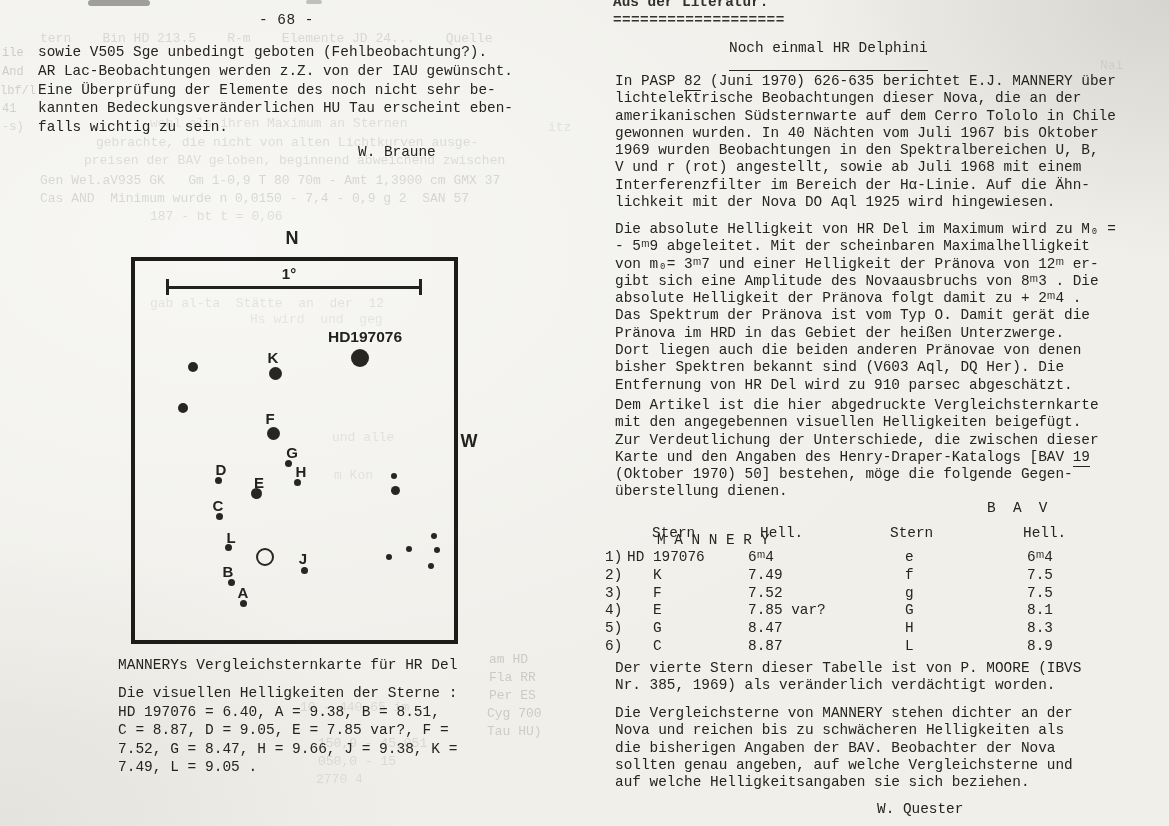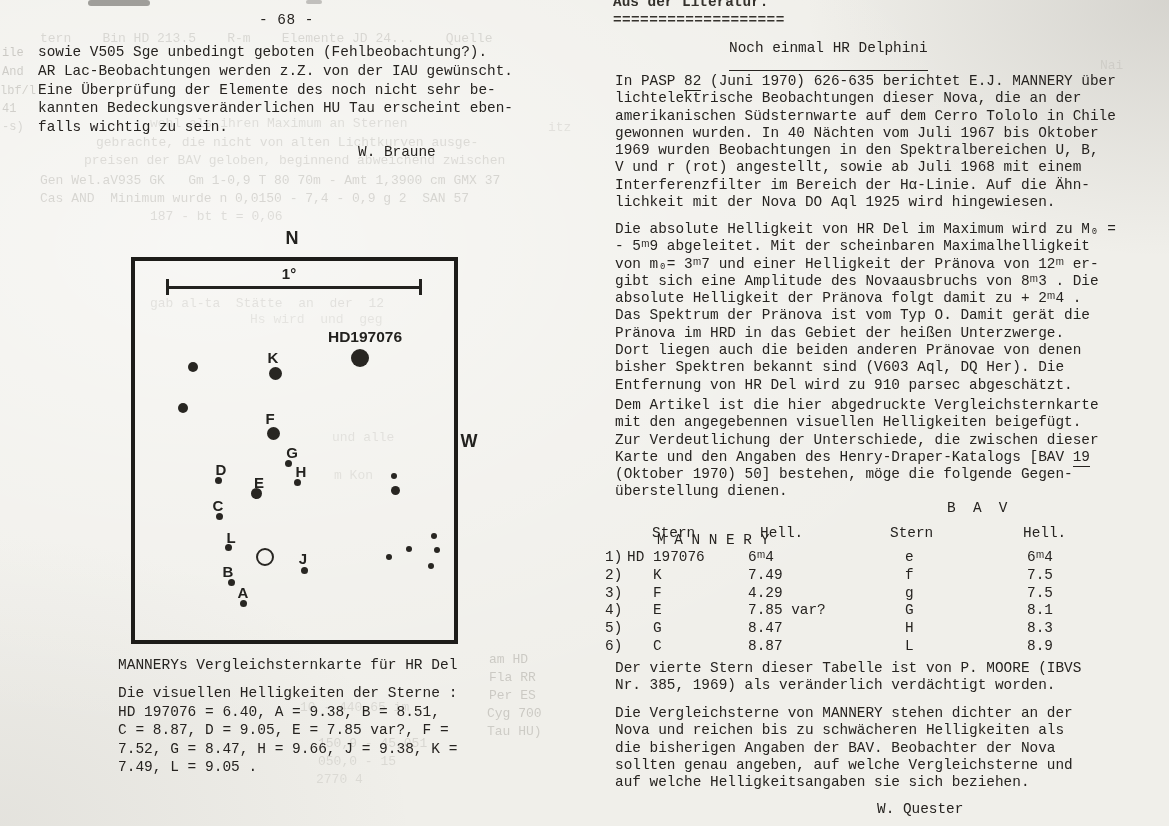--- a/index.html
+++ b/index.html
@@ -144,39 +144,39 @@
   <div id="hdr-eq">===================</div>
 
   <div id="rc-title"><span>Noch einmal HR Delphini</span></div>
 
   <div id="rc-p1" class="block" style="left:615px;top:73px;"><div class="tl" style="height: 17.3px; line-height: 17.3px;"><span>In PASP </span><span class="u">82</span><span> (Juni 1970) 626-635 berichtet E.J. MANNERY über</span></div><div class="tl" style="height: 17.3px; line-height: 17.3px;">lichtelektrische Beobachtungen dieser Nova, die an der</div><div class="tl" style="height: 17.3px; line-height: 17.3px;">amerikanischen Südsternwarte auf dem Cerro Tololo in Chile</div><div class="tl" style="height: 17.3px; line-height: 17.3px;">gewonnen wurden. In 40 Nächten vom Juli 1967 bis Oktober</div><div class="tl" style="height: 17.3px; line-height: 17.3px;">1969 wurden Beobachtungen in den Spektralbereichen U, B,</div><div class="tl" style="height: 17.3px; line-height: 17.3px;">V und r (rot) angestellt, sowie ab Juli 1968 mit einem</div><div class="tl" style="height: 17.3px; line-height: 17.3px;">Interferenzfilter im Bereich der Hα-Linie. Auf die Ähn-</div><div class="tl" style="height: 17.3px; line-height: 17.3px;">lichkeit mit der Nova DO Aql 1925 wird hingewiesen.</div></div>
   <div id="rc-p2" class="block" style="left:615px;top:221px;"><div class="tl" style="height: 17.3px; line-height: 17.3px;">Die absolute Helligkeit von HR Del im Maximum wird zu M₀ =</div><div class="tl" style="height: 17.3px; line-height: 17.3px;">- 5ᵐ9 abgeleitet. Mit der scheinbaren Maximalhelligkeit</div><div class="tl" style="height: 17.3px; line-height: 17.3px;">von m₀= 3ᵐ7 und einer Helligkeit der Pränova von 12ᵐ er-</div><div class="tl" style="height: 17.3px; line-height: 17.3px;">gibt sich eine Amplitude des Novaausbruchs von 8ᵐ3 . Die</div><div class="tl" style="height: 17.3px; line-height: 17.3px;">absolute Helligkeit der Pränova folgt damit zu + 2ᵐ4 .</div><div class="tl" style="height: 17.3px; line-height: 17.3px;">Das Spektrum der Pränova ist vom Typ O. Damit gerät die</div><div class="tl" style="height: 17.3px; line-height: 17.3px;">Pränova im HRD in das Gebiet der heißen Unterzwerge.</div><div class="tl" style="height: 17.3px; line-height: 17.3px;">Dort liegen auch die beiden anderen Pränovae von denen</div><div class="tl" style="height: 17.3px; line-height: 17.3px;">bisher Spektren bekannt sind (V603 Aql, DQ Her). Die</div><div class="tl" style="height: 17.3px; line-height: 17.3px;">Entfernung von HR Del wird zu 910 parsec abgeschätzt.</div></div>
   <div id="rc-p3" class="block" style="left:615px;top:397px;"><div class="tl" style="height: 17.3px; line-height: 17.3px;">Dem Artikel ist die hier abgedruckte Vergleichsternkarte</div><div class="tl" style="height: 17.3px; line-height: 17.3px;">mit den angegebennen visuellen Helligkeiten beigefügt.</div><div class="tl" style="height: 17.3px; line-height: 17.3px;">Zur Verdeutlichung der Unterschiede, die zwischen dieser</div><div class="tl" style="height: 17.3px; line-height: 17.3px;"><span>Karte und den Angaben des Henry-Draper-Katalogs [BAV </span><span class="u">19</span></div><div class="tl" style="height: 17.3px; line-height: 17.3px;">(Oktober 1970) 50] bestehen, möge die folgende Gegen-</div><div class="tl" style="height: 17.3px; line-height: 17.3px;">überstellung dienen.</div></div>
 
   <div id="ctable">
     <div class="thead" style="left:657px;top:500px;margin-top:32px;">M A N N E R Y</div>
-    <div class="thead" style="left:947px;top:500px;text-align:center;">B  A  V</div>
+    <div class="thead" style="left:987px;top:500px;text-align:center;">B  A  V</div>
     <div class="thead" style="left:652px;top:525px;">Stern</div>
     <div class="thead" style="left:760px;top:525px;">Hell.</div>
     <div class="thead" style="left:890px;top:525px;">Stern</div>
     <div class="thead" style="left:1023px;top:525px;">Hell.</div>
     <div id="trows">
         <div class="tcell" style="left: 605px; top: 549px;">1)</div>
         <div class="tcell" style="left: 627px; top: 549px;">HD 197076</div>
         <div class="tcell" style="left: 748px; top: 549px;">6ᵐ4</div>
         <div class="tcell" style="left: 905px; top: 549px;">e</div>
         <div class="tcell" style="left: 1027px; top: 549px;">6ᵐ4</div>
         <div class="tcell" style="left: 605px; top: 567px;">2)</div>
         <div class="tcell" style="left: 627px; top: 567px;">   K</div>
         <div class="tcell" style="left: 748px; top: 567px;">7.49</div>
         <div class="tcell" style="left: 905px; top: 567px;">f</div>
         <div class="tcell" style="left: 1027px; top: 567px;">7.5</div>
         <div class="tcell" style="left: 605px; top: 585px;">3)</div>
         <div class="tcell" style="left: 627px; top: 585px;">   F</div>
-        <div class="tcell" style="left: 748px; top: 585px;">4.29</div>
+        <div class="tcell" style="left: 748px; top: 585px;">7.52</div>
         <div class="tcell" style="left: 905px; top: 585px;">g</div>
         <div class="tcell" style="left: 1027px; top: 585px;">7.5</div>
         <div class="tcell" style="left: 605px; top: 602px;">4)</div>
         <div class="tcell" style="left: 627px; top: 602px;">   E</div>
         <div class="tcell" style="left: 748px; top: 602px;">7.85 var?</div>
         <div class="tcell" style="left: 905px; top: 602px;">G</div>
         <div class="tcell" style="left: 1027px; top: 602px;">8.1</div>
         <div class="tcell" style="left: 605px; top: 620px;">5)</div>
         <div class="tcell" style="left: 627px; top: 620px;">   G</div>
         <div class="tcell" style="left: 748px; top: 620px;">8.47</div>

